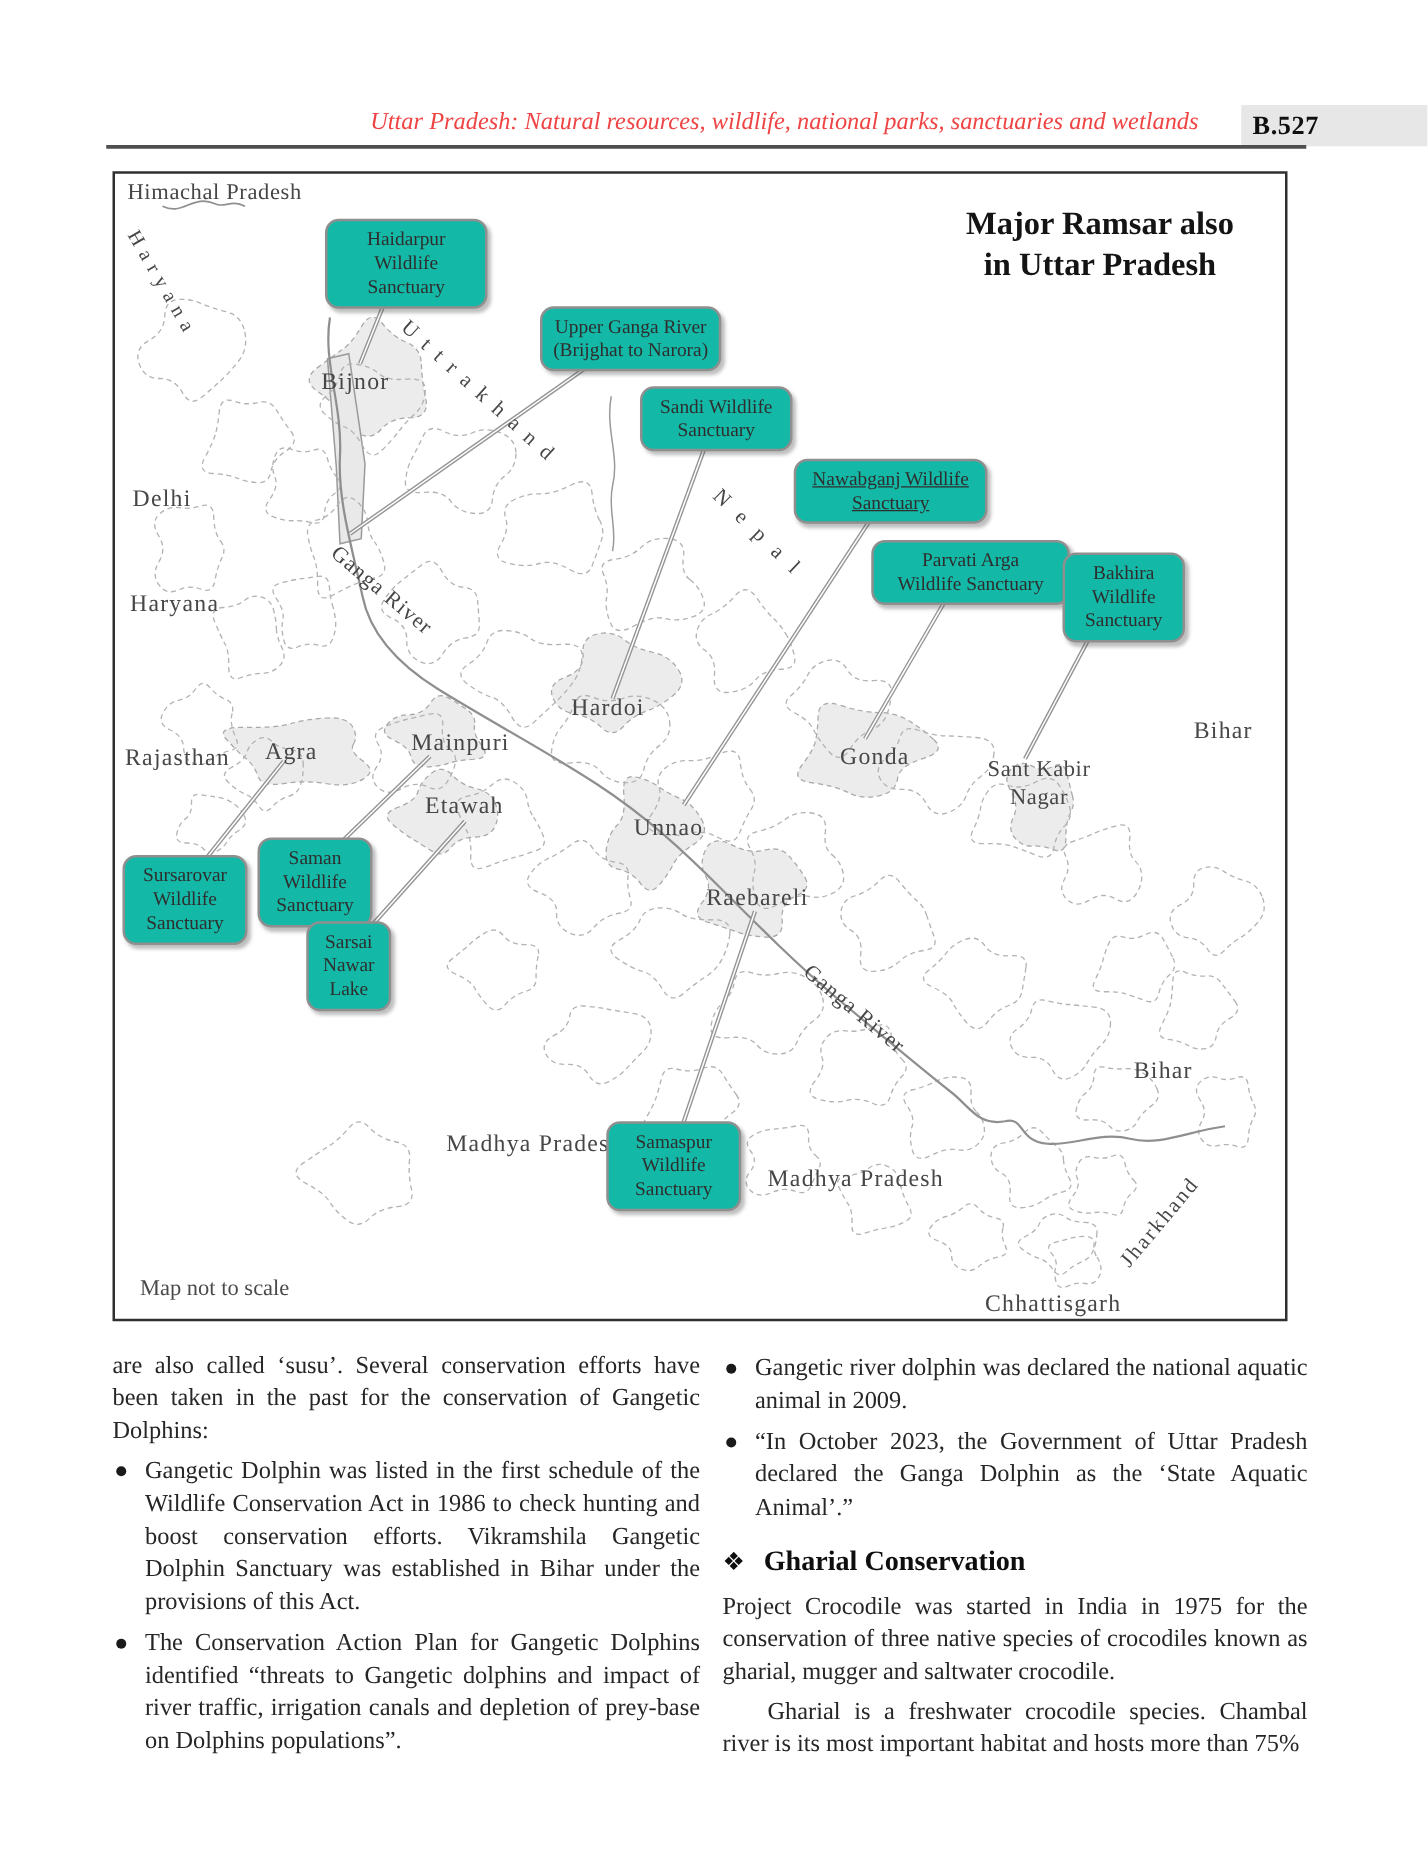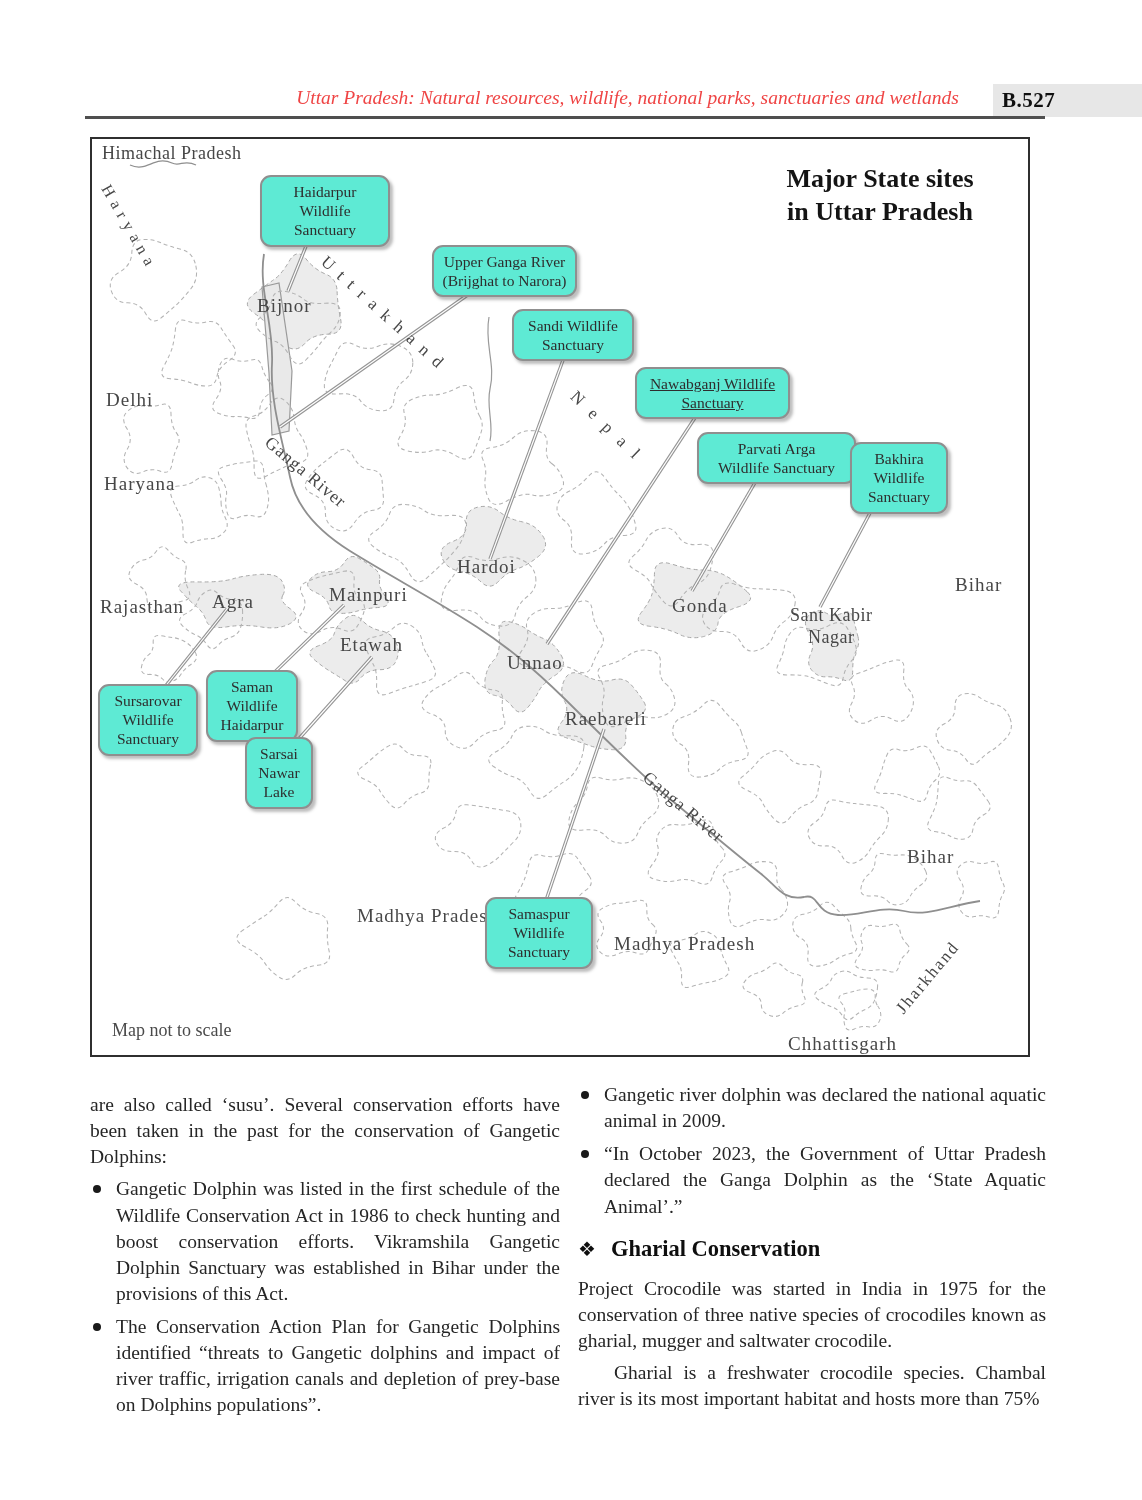--- a/index.html
+++ b/index.html
@@ -31,37 +31,37 @@
   .map-frame svg{position:absolute;left:0;top:0;}
   .map-title{
     position:absolute;left:648px;top:24px;width:280px;text-align:center;
     font-weight:bold;font-size:26px;line-height:1.25;color:#141414;
   }
   .map-label{
     position:absolute;color:#474747;white-space:pre-line;text-align:center;
     transform-origin:0 0;line-height:1.2;
   }
   .callout{
-    position:absolute;background:#5eead4;border:2px solid #8f8f8f;border-radius:11px;
+    position:absolute;background:#14b8a6;border:2px solid #8f8f8f;border-radius:11px;
     box-shadow:2.5px 3px 3px rgba(70,70,70,.35);
     text-align:center;font-size:15.5px;line-height:1.24;color:#2e2e2e;
     padding:5px 8px;white-space:pre-line;box-sizing:border-box;
     display:flex;align-items:center;justify-content:center;
   }
   .map-footnote{
     position:absolute;left:20px;bottom:14px;font-size:18px;color:#4a4a4a;
   }
   
   .col{
     position:absolute;top:1080px;font-size:19.5px;line-height:1.34;
     text-align:justify;color:#262626;
   }
   #col-left{left:90px;width:470px;}
   #col-right{left:578px;width:468px;}
-  .para{margin:12px 0 6px 0;}
+  .para{margin:0 0 6px 0;}
   .para-indent{margin:6px 0 6px 0;text-indent:36px;}
   .bullet{display:flex;margin:2px 0 7px 0;}
   .bullet .dot{
     width:8px;height:8px;border-radius:50%;background:#1a1a1a;
     margin:9px 15px 0 3px;flex-shrink:0;
   }
   .bullet .btxt{flex:1;}
   .heading{display:flex;align-items:baseline;margin:14px 0 9px 0;
     font-weight:bold;font-size:22.5px;color:#0e0e0e;text-align:left;}
   .heading .diamond{margin-right:15px;font-size:20px;font-family:"DejaVu Sans",sans-serif;}
@@ -162,21 +162,21 @@
         <line x1="56" y1="569" x2="135" y2="470" stroke="#ffffff" stroke-width="1.2"></line>
         <line x1="160" y1="555" x2="252" y2="466" stroke="#949494" stroke-width="3.4"></line>
         <line x1="160" y1="555" x2="252" y2="466" stroke="#ffffff" stroke-width="1.2"></line>
         <line x1="187" y1="622" x2="280" y2="518" stroke="#949494" stroke-width="3.4"></line>
         <line x1="187" y1="622" x2="280" y2="518" stroke="#ffffff" stroke-width="1.2"></line>
         <line x1="447" y1="782" x2="512" y2="590" stroke="#949494" stroke-width="3.4"></line>
         <line x1="447" y1="782" x2="512" y2="590" stroke="#ffffff" stroke-width="1.2"></line>
       </g>
   </svg>
   <div class="map-title">
-    <div>Major State sites</div>
+    <div>Major Ramsar also</div>
     <div>in Uttar Pradesh</div>
   </div>
   <div id="labels-layer">
       <div class="map-label" style="left: 10px; top: 4px; font-size: 18px; letter-spacing: 0.5px;">Himachal Pradesh</div>
       <div class="map-label" style="left: 22px; top: 42px; font-size: 16px; letter-spacing: 6px; transform: rotate(60deg);">Haryana</div>
       <div class="map-label" style="left: 14px; top: 250px; font-size: 19px; letter-spacing: 1px;">Delhi</div>
       <div class="map-label" style="left: 12px; top: 334px; font-size: 19px; letter-spacing: 1px;">Haryana</div>
       <div class="map-label" style="left: 8px; top: 457px; font-size: 19px; letter-spacing: 1px;">Rajasthan</div>
       <div class="map-label" style="left: 165px; top: 156px; font-size: 19px; letter-spacing: 1px;">Bijnor</div>
       <div class="map-label" style="left: 238px; top: 113px; font-size: 17px; letter-spacing: 9px; transform: rotate(42deg);">Uttrakhand</div>
@@ -211,21 +211,21 @@
       <div class="callout" style="left: 605px; top: 293px; width: 159px;">Parvati Arga
 Wildlife Sanctuary</div>
       <div class="callout" style="left: 758px; top: 303px; width: 98px;">Bakhira
 Wildlife
 Sanctuary</div>
       <div class="callout" style="left: 6px; top: 545px; width: 100px;">Sursarovar
 Wildlife
 Sanctuary</div>
       <div class="callout" style="left: 114px; top: 531px; width: 92px;">Saman
 Wildlife
-Haidarpur</div>
+Sanctuary</div>
       <div class="callout" style="left: 153px; top: 598px; width: 68px;">Sarsai
 Nawar
 Lake</div>
       <div class="callout" style="left: 393px; top: 758px; width: 108px;">Samaspur
 Wildlife
 Sanctuary</div>
     </div>
   <div class="map-footnote">Map not to scale</div>
 </div>
 

